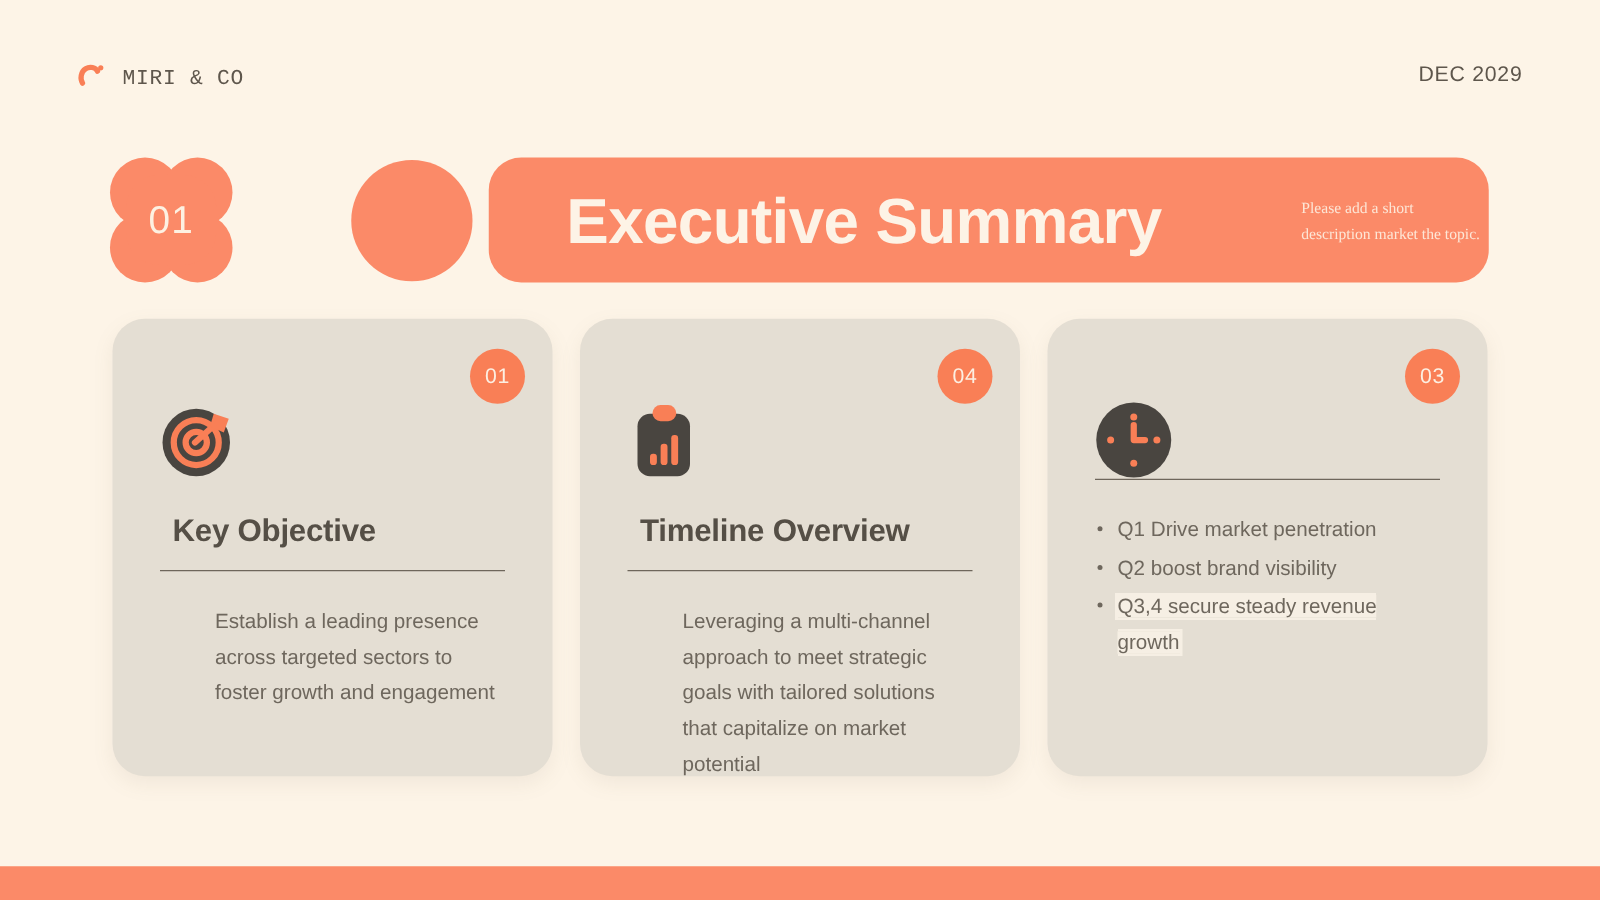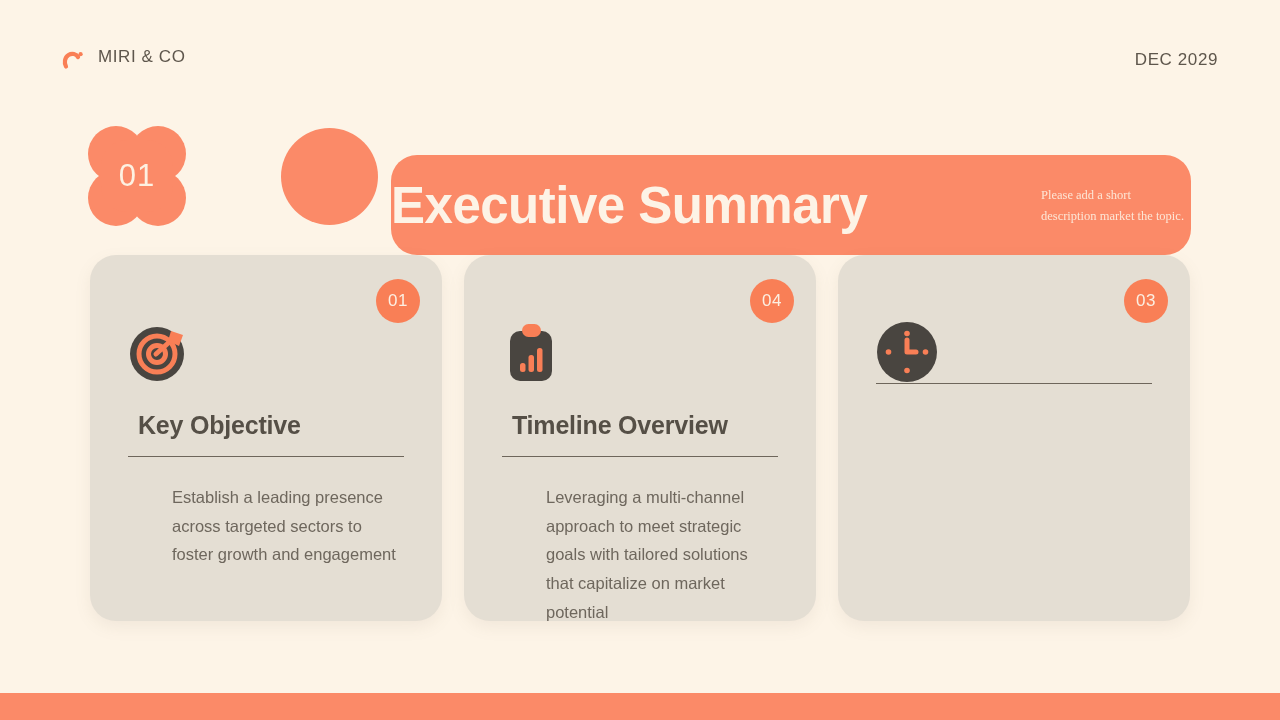--- a/index.html
+++ b/index.html
@@ -25,22 +25,23 @@
     width: 1280px;
     height: 40px;
     display: flex;
     align-items: center;
     justify-content: space-between;
     padding: 0 62px 0 60px;
   }
 
   .brand {
     display: flex;
-    align-items: flex-start;
+    align-items: flex-end;
     gap: 12px;
+    font-family: Liberation Mono, monospace;
   }
 
   .brand-logo {
     width: 26px;
     height: 26px;
     display: block;
   }
 
   .brand-name {
     font-size: 17px;
@@ -112,21 +113,21 @@
   .title-pill {
     position: absolute;
     left: 303px;
     top: 0;
     width: 800px;
     height: 100px;
     background: #FB8A68;
     border-radius: 26px;
     display: flex;
     align-items: center;
-    margin-top: 29px;
+    padding-left: 62px;
   }
 
   .title-text {
     font-size: 51px;
     font-weight: bold;
     color: #FDF3E6;
     letter-spacing: -0.5px;
     white-space: nowrap;
   }
 
@@ -321,17 +322,28 @@
       <svg viewBox="0 0 62 62" width="62" height="62">
         <circle cx="31" cy="31" r="30" fill="#494540"></circle>
         <circle cx="31" cy="12.5" r="2.8" fill="#F97F56"></circle>
         <circle cx="31" cy="49.5" r="2.8" fill="#F97F56"></circle>
         <circle cx="12.5" cy="31" r="2.8" fill="#F97F56"></circle>
         <circle cx="49.5" cy="31" r="2.8" fill="#F97F56"></circle>
         <path d="M31 19 L31 31 L40 31" fill="none" stroke="#F97F56" stroke-width="5" stroke-linecap="round" stroke-linejoin="round"></path>
       </svg>
     </div>
     <div class="card-divider"></div>
+    <ul class="bullet-list">
+      <li>
+        <span>Q1 Drive market penetration</span>
+      </li>
+      <li>
+        <span>Q2 boost brand visibility</span>
+      </li>
+      <li class="highlight">
+        <span>Q3,4 secure steady revenue growth</span>
+      </li>
+    </ul>
   </div>
 
 </div>
 
 <div class="footer-bar"></div>
 
 </body></html>

